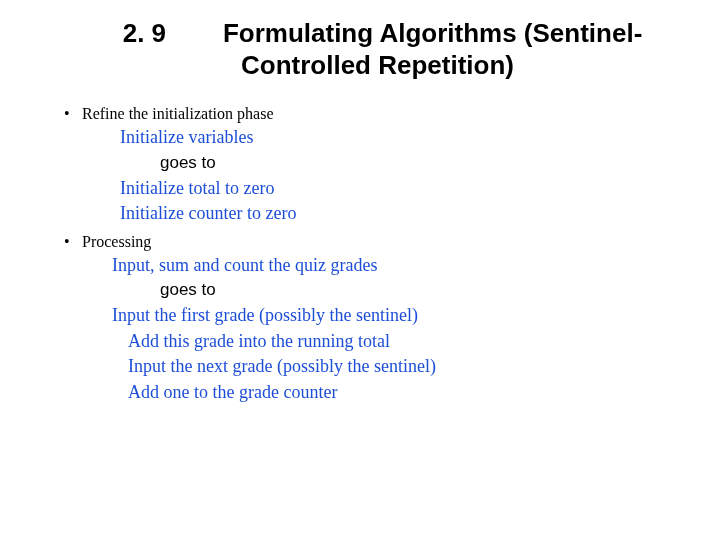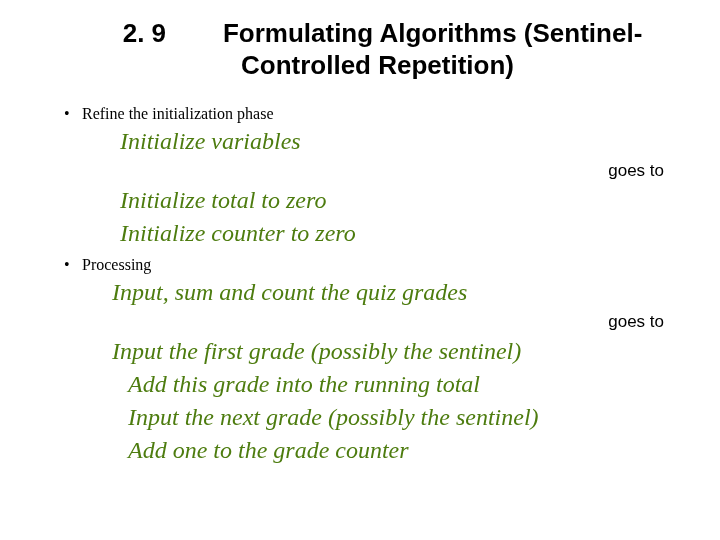--- a/index.html
+++ b/index.html
@@ -54,38 +54,37 @@
     font-size: 16px;
     line-height: 1.28;
     color: #000000;
     margin: 6px 0 2px 0;
   }
   .bullet-dot {
     display: inline-block;
     width: 18px;
   }
   .pseudo {
-    font-style: italic;
-    color: #4d7c0f;
-    font-size: 24px;
+    color: #1d4ed8;
+    font-size: 18px;
     line-height: 1.3;
     margin: 2px 0 1px 0;
     font-family: Georgia, "Times New Roman", serif;
   }
   .goes {
     font-style: normal;
     font-family: Arial, Helvetica, sans-serif;
     font-weight: 400;
     color: #000000;
     font-size: 17px;
     line-height: 1.35;
     margin: 2px 0 1px 0;
   }
   .lvl-a { padding-left: 56px; }
-  .lvl-b { padding-left: 96px; text-align: right; }
+  .lvl-b { padding-left: 96px; }
   .lvl-c { padding-left: 48px; }
   .lvl-d { padding-left: 64px; }
 </style>
 </head>
 <body>
 
 <div class="slide">
 
   <div class="heading">
     <div class="heading-inner">

